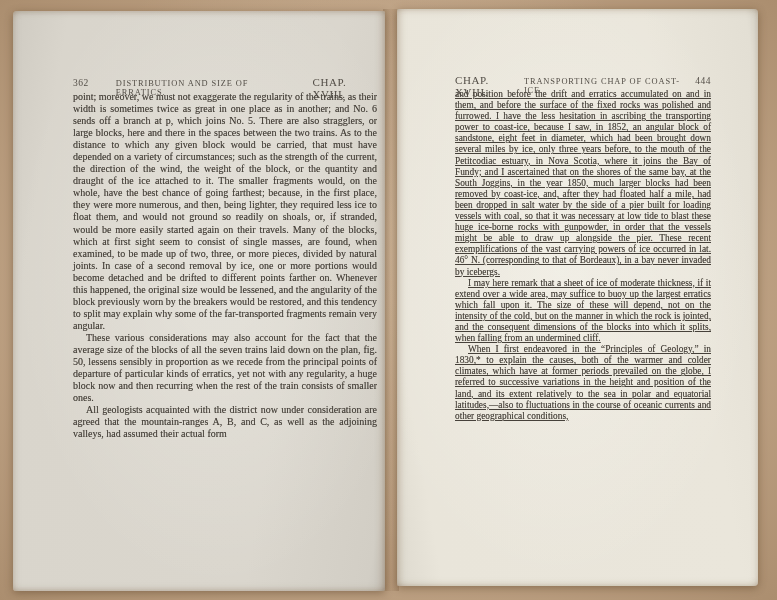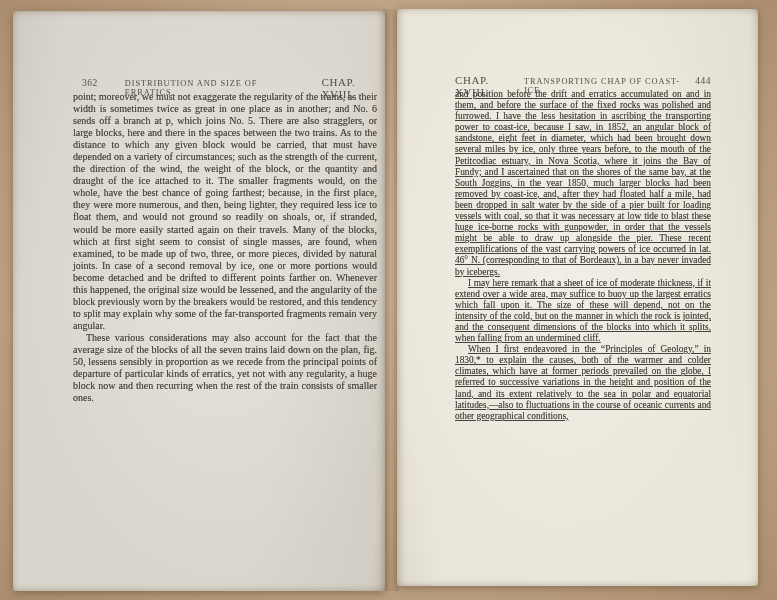--- a/index.html
+++ b/index.html
@@ -54,21 +54,21 @@
     left: 383px; top: 9px; width: 16px; height: 582px;
     background: linear-gradient(90deg, rgba(90,60,30,0.25), rgba(160,125,90,0.15) 50%, rgba(90,60,30,0.22));
   }
   .running-head {
     position: absolute;
     display: flex;
     justify-content: space-between;
     align-items: baseline;
     color: #534e47;
   }
-  .page-left .running-head { left: 69px; width: 304px; top: 56px; gap: 27px; }
+  .page-left .running-head { left: 60px; width: 304px; top: 56px; gap: 27px; }
   .page-right .running-head { left: 58px; width: 256px; top: 56px; }
   .folio { font-size: 9.5px; letter-spacing: 0.5px; }
   .running-title { font-size: 8.4px; letter-spacing: 0.9px; margin-top: 12px; }
   .chap-label { font-size: 11px; letter-spacing: 0.6px; }
   .text-col {
     position: absolute;
     text-align: justify;
     color: #46413a;
     text-shadow: 0 0 0.5px rgba(70,64,56,0.55);
   }
@@ -100,20 +100,21 @@
 
   <div class="page page-left">
     <div class="running-head">
       <span class="folio">362</span>
       <span class="running-title">DISTRIBUTION AND SIZE OF ERRATICS.</span>
       <span class="chap-label">CHAP. XVIII.</span>
     </div>
     <div class="text-col">
       <p class="no-indent">point; moreover, we must not exaggerate the regularity of the trains, as their width is sometimes twice as great in one place as in another; and No. 6 sends off a branch at p, which joins No. 5.  There are also stragglers, or large blocks, here and there in the spaces between the two trains.  As to the distance to which any given block would be carried, that must have depended on a variety of circumstances; such as the strength of the current, the direction of the wind, the weight of the block, or the quantity and draught of the ice attached to it.  The smaller fragments would, on the whole, have the best chance of going farthest; because, in the first place, they were more numerous, and then, being lighter, they required less ice to float them, and would not ground so readily on shoals, or, if stranded, would be more easily started again on their travels.  Many of the blocks, which at first sight seem to consist of single masses, are found, when examined, to be made up of two, three, or more pieces, divided by natural joints.  In case of a second removal by ice, one or more portions would become detached and be drifted to different points farther on.  Whenever this happened, the original size would be lessened, and the angularity of the block previously worn by the breakers would be restored, and this tendency to split may explain why some of the far-transported fragments remain very angular.</p>
       <p>These various considerations may also account for the fact that the average size of the blocks of all the seven trains laid down on the plan, fig. 50, lessens sensibly in proportion as we recede from the principal points of departure of particular kinds of erratics, yet not with any regularity, a huge block now and then recurring when the rest of the train consists of smaller ones.</p>
+      <p>All geologists acquainted with the district now under consideration are agreed that the mountain-ranges A, B, and C, as well as the adjoining valleys, had assumed their actual form</p>
     </div>
   </div>
 
   <div class="page page-right">
     <div class="running-head">
       <span class="chap-label">CHAP. XVIII.</span>
       <span class="running-title">TRANSPORTING CHAP OF COAST-ICE.</span>
       <span class="folio">444</span>
     </div>
     <div class="text-col">

